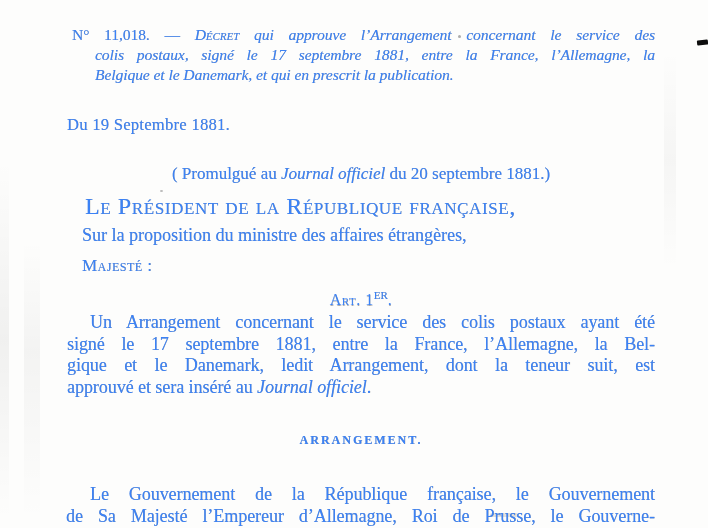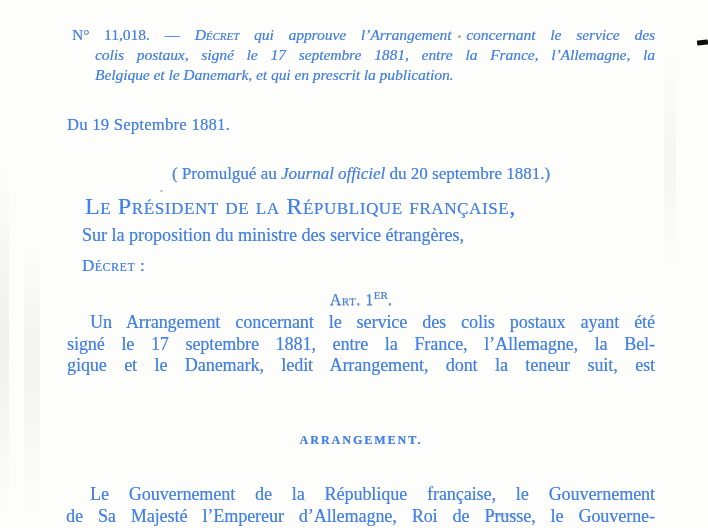--- a/index.html
+++ b/index.html
@@ -125,30 +125,34 @@
   <div class="block date-line">Du 19 Septembre 1881.</div>
 
   <div class="block promulgation">
     <span>( Promulgué au</span>
     <span class="italic">Journal officiel</span>
     <span>du 20 septembre 1881.)</span>
   </div>
 
   <div class="block president">Le Président de la République française,</div>
 
-  <div class="block proposition">Sur la proposition du ministre des service étrangères,</div>
+  <div class="block proposition">Sur la proposition du ministre des affaires étrangères,</div>
 
-  <div class="block decrete">Décret :</div>
+  <div class="block decrete">Majesté :</div>
 
   <div class="block art-heading"><span>Art. 1</span><sup>er</sup><span>.</span></div>
 
   <div class="block body-para">
     <div class="b-line first">Un Arrangement concernant le service des colis postaux ayant été</div>
     <div class="b-line">signé le 17 septembre 1881, entre la France, l’Allemagne, la Bel-</div>
     <div class="b-line">gique et le Danemark, ledit Arrangement, dont la teneur suit, est</div>
+    <div class="b-line last">
+      <span>approuvé et sera inséré au</span>
+      <span class="italic">Journal officiel</span><span>.</span>
+    </div>
   </div>
 
   <div class="block arr-title">ARRANGEMENT.</div>
 
   <div class="block para2">
     <div class="b-line first">Le Gouvernement de la République française, le Gouvernement</div>
     <div class="b-line">de Sa Majesté l’Empereur d’Allemagne, Roi de Prusse, le Gouverne-</div>
   </div>
 
 </div>

